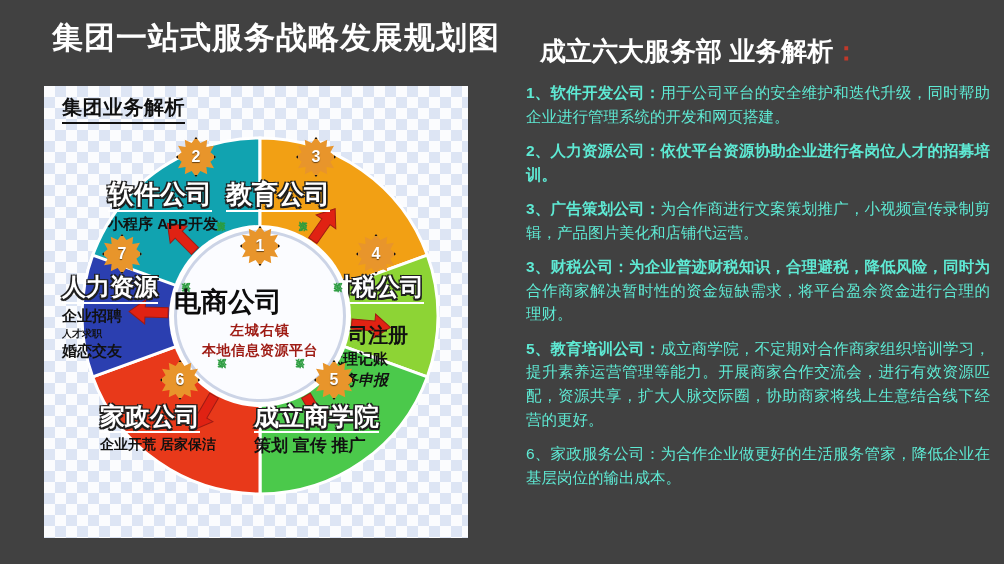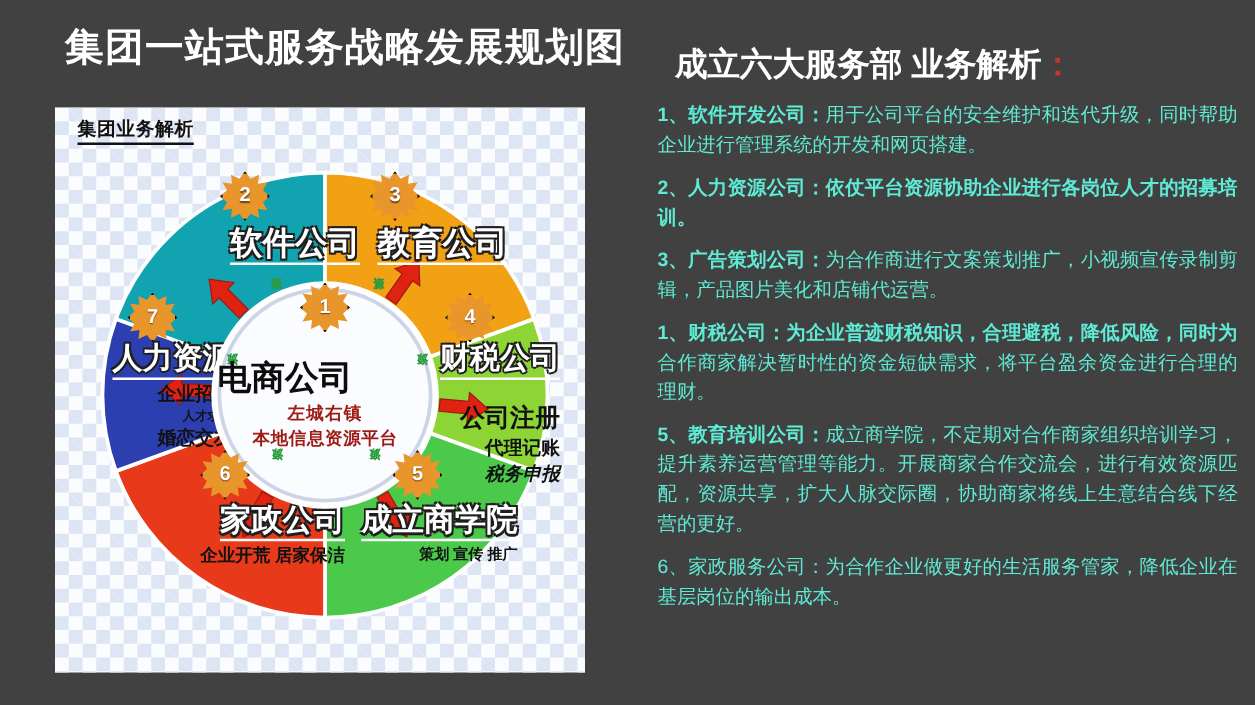--- a/index.html
+++ b/index.html
@@ -39,40 +39,40 @@
     background-image:
       linear-gradient(45deg, #dde5f4 25%, transparent 25%, transparent 75%, #dde5f4 75%),
       linear-gradient(45deg, #dde5f4 25%, transparent 25%, transparent 75%, #dde5f4 75%);
     background-size: 22px 22px;
     background-position: 0 0, 11px 11px;
     overflow: hidden;
   }
   #chart-title {
     position: absolute;
     left: 18px; top: 8px;
-    font-size: 15px;
+    font-size: 20px;
     font-weight: bold;
     color: #111;
     border-bottom: 2.5px solid #111;
     padding-bottom: 1px;
     letter-spacing: 0.5px;
     z-index: 40;
   }
 
   
   #donut-wrap {
     position: absolute;
     left: 12px; top: 16px;
     width: 400px; height: 420px;
   }
   svg.donut { position: absolute; left: 0; top: 0; }
 
   .seg-label {
     position: absolute;
-    text-align: right;
+    text-align: left;
     z-index: 20;
     pointer-events: none;
   }
   .seg-title {
     font-weight: bold;
     white-space: nowrap;
     display: inline-block;
     line-height: 1.12;
   }
   .seg-title.w {
@@ -239,20 +239,21 @@
       <div class="ring-word" style="left:276px; top:196px; transform:rotate(180deg);">资源</div>
       <div class="ring-word" style="left:160px; top:272px; transform:rotate(180deg);">资源</div>
       <div class="ring-word" style="left:238px; top:272px; transform:rotate(180deg);">资源</div>
 
       <div class="badge" style="left:120px; top:35px;">
         <div class="star"></div>
         <div class="num">2</div>
       </div>
       <div class="seg-label" style="left:52px; top:78px; width:180px;">
         <div class="seg-title w" style="font-size:26px;">软件公司</div>
+        <div class="seg-sub" style="font-size:15px;">小程序 APP开发</div>
       </div>
 
       <div class="badge" style="left:240px; top:35px;">
         <div class="star"></div>
         <div class="num">3</div>
       </div>
       <div class="seg-label" style="left:170px; top:78px; width:180px;">
         <div class="seg-title w" style="font-size:26px;">教育公司</div>
       </div>
 
@@ -266,21 +267,21 @@
         <div class="seg-sub" style="font-size:15px;">代理记账</div>
         <div class="seg-sub" style="font-size:15px;font-style:italic;">税务申报</div>
       </div>
 
       <div class="badge" style="left:258px; top:258px;">
         <div class="star"></div>
         <div class="num">5</div>
       </div>
       <div class="seg-label" style="left:198px; top:300px; width:160px;">
         <div class="seg-title w" style="font-size:25px;">成立商学院</div>
-        <div class="seg-sub" style="font-size:12px;">策划 宣传 推广</div>
+        <div class="seg-sub" style="font-size:17px;">策划 宣传 推广</div>
       </div>
 
       <div class="badge" style="left:104px; top:258px;">
         <div class="star"></div>
         <div class="num">6</div>
       </div>
       <div class="seg-label" style="left:44px; top:300px; width:176px;">
         <div class="seg-title w" style="font-size:25px;">家政公司</div>
         <div class="seg-sub" style="font-size:14px;">企业开荒 居家保洁</div>
       </div>
@@ -316,21 +317,21 @@
   <p class="para">
     <b>1、软件开发公司：</b><span>用于公司平台的安全维护和迭代升级，同时帮助企业进行管理系统的开发和网页搭建。</span>
   </p>
   <p class="para">
     <b>2、人力资源公司：依仗平台资源协助企业进行各岗位人才的招募培训。</b><span></span>
   </p>
   <p class="para">
     <b>3、广告策划公司：</b><span>为合作商进行文案策划推广，小视频宣传录制剪辑，产品图片美化和店铺代运营。</span>
   </p>
   <p class="para">
-    <b>1、财税公司：为企业普迹财税知识，合理避税，降低风险，同时为</b><span>合作商家解决暂时性的资金短缺需求，将平台盈余资金进行合理的理财。</span>
+    <b>3、财税公司：为企业普迹财税知识，合理避税，降低风险，同时为</b><span>合作商家解决暂时性的资金短缺需求，将平台盈余资金进行合理的理财。</span>
   </p>
   <p class="para">
     <b>5、教育培训公司：</b><span>成立商学院，不定期对合作商家组织培训学习，提升素养运营管理等能力。开展商家合作交流会，进行有效资源匹配，资源共享，扩大人脉交际圈，协助商家将线上生意结合线下经营的更好。</span>
   </p>
   <p class="para">
     <b></b><span>6、家政服务公司：为合作企业做更好的生活服务管家，降低企业在基层岗位的输出成本。</span>
   </p>
 </div>
 
 </body></html>

